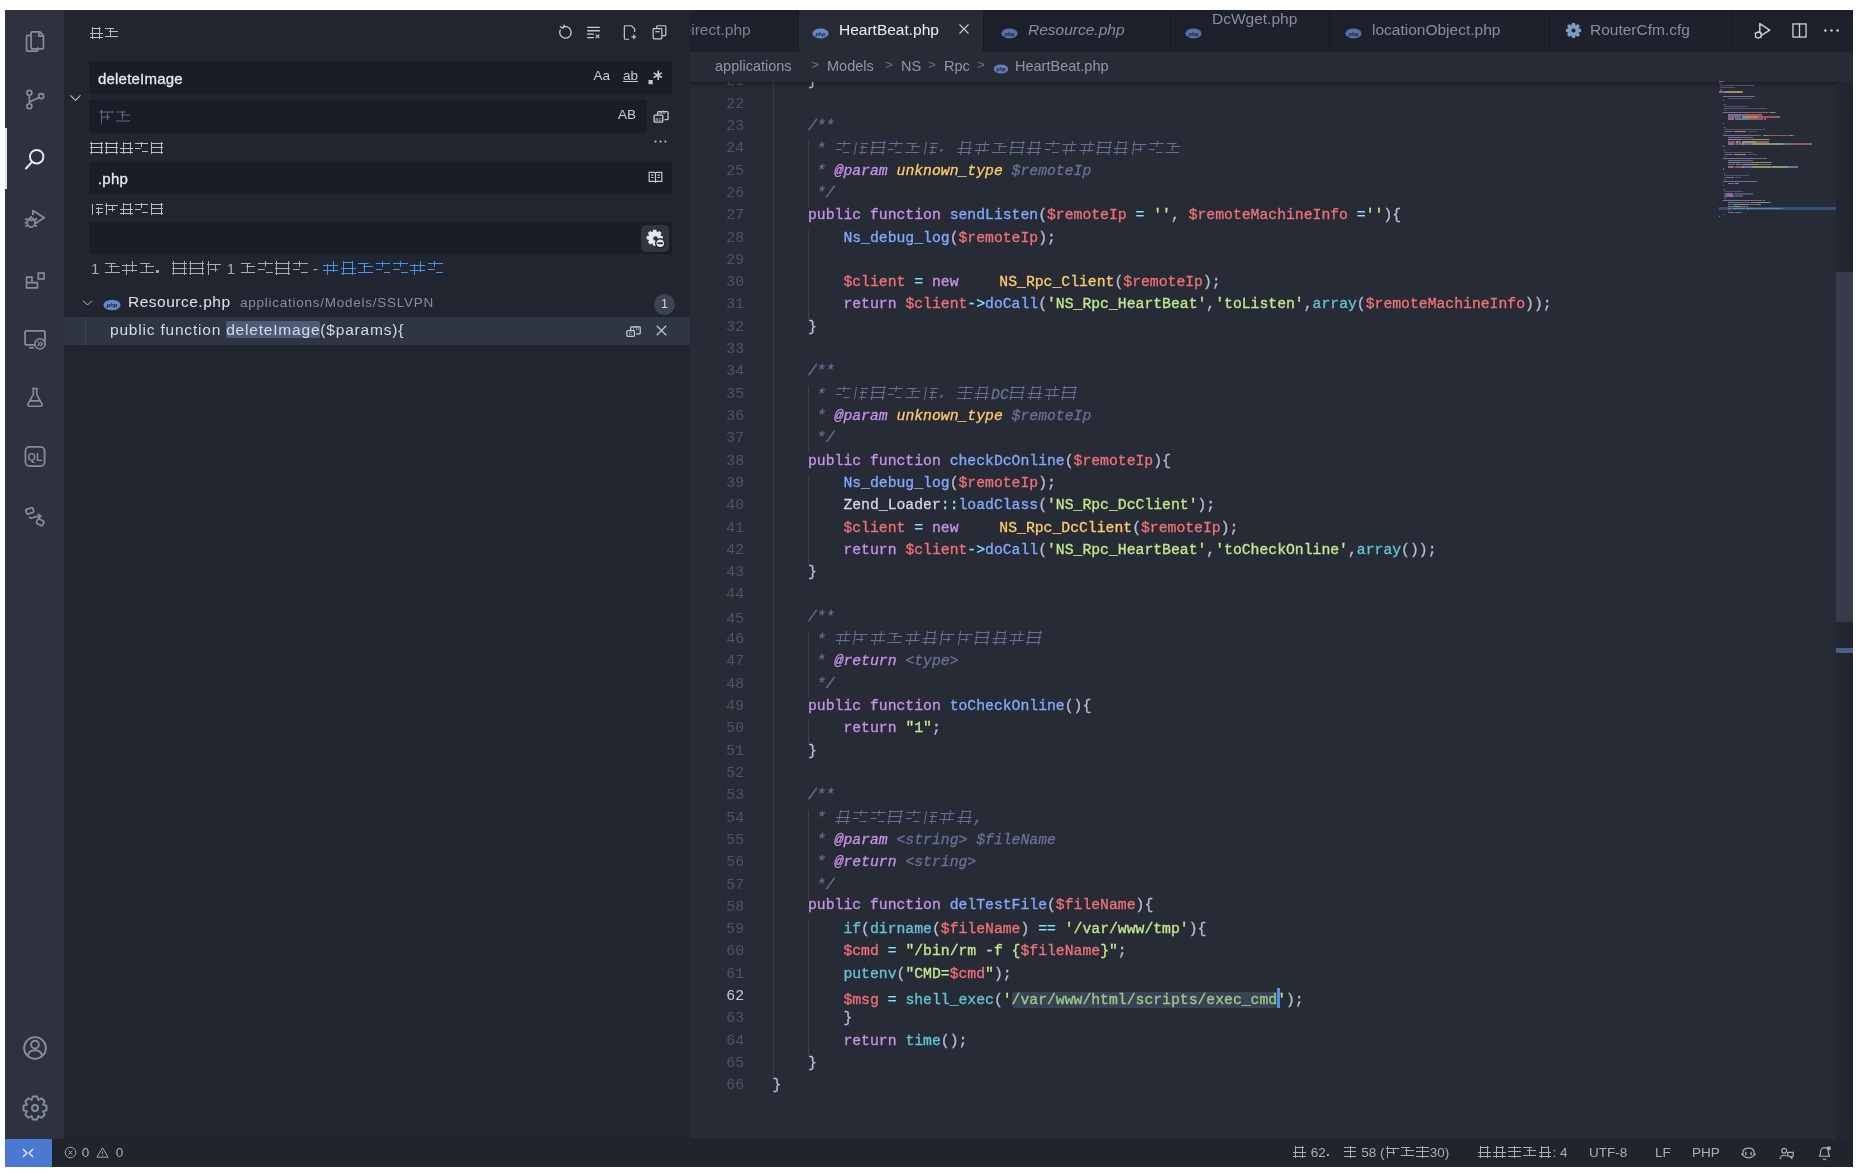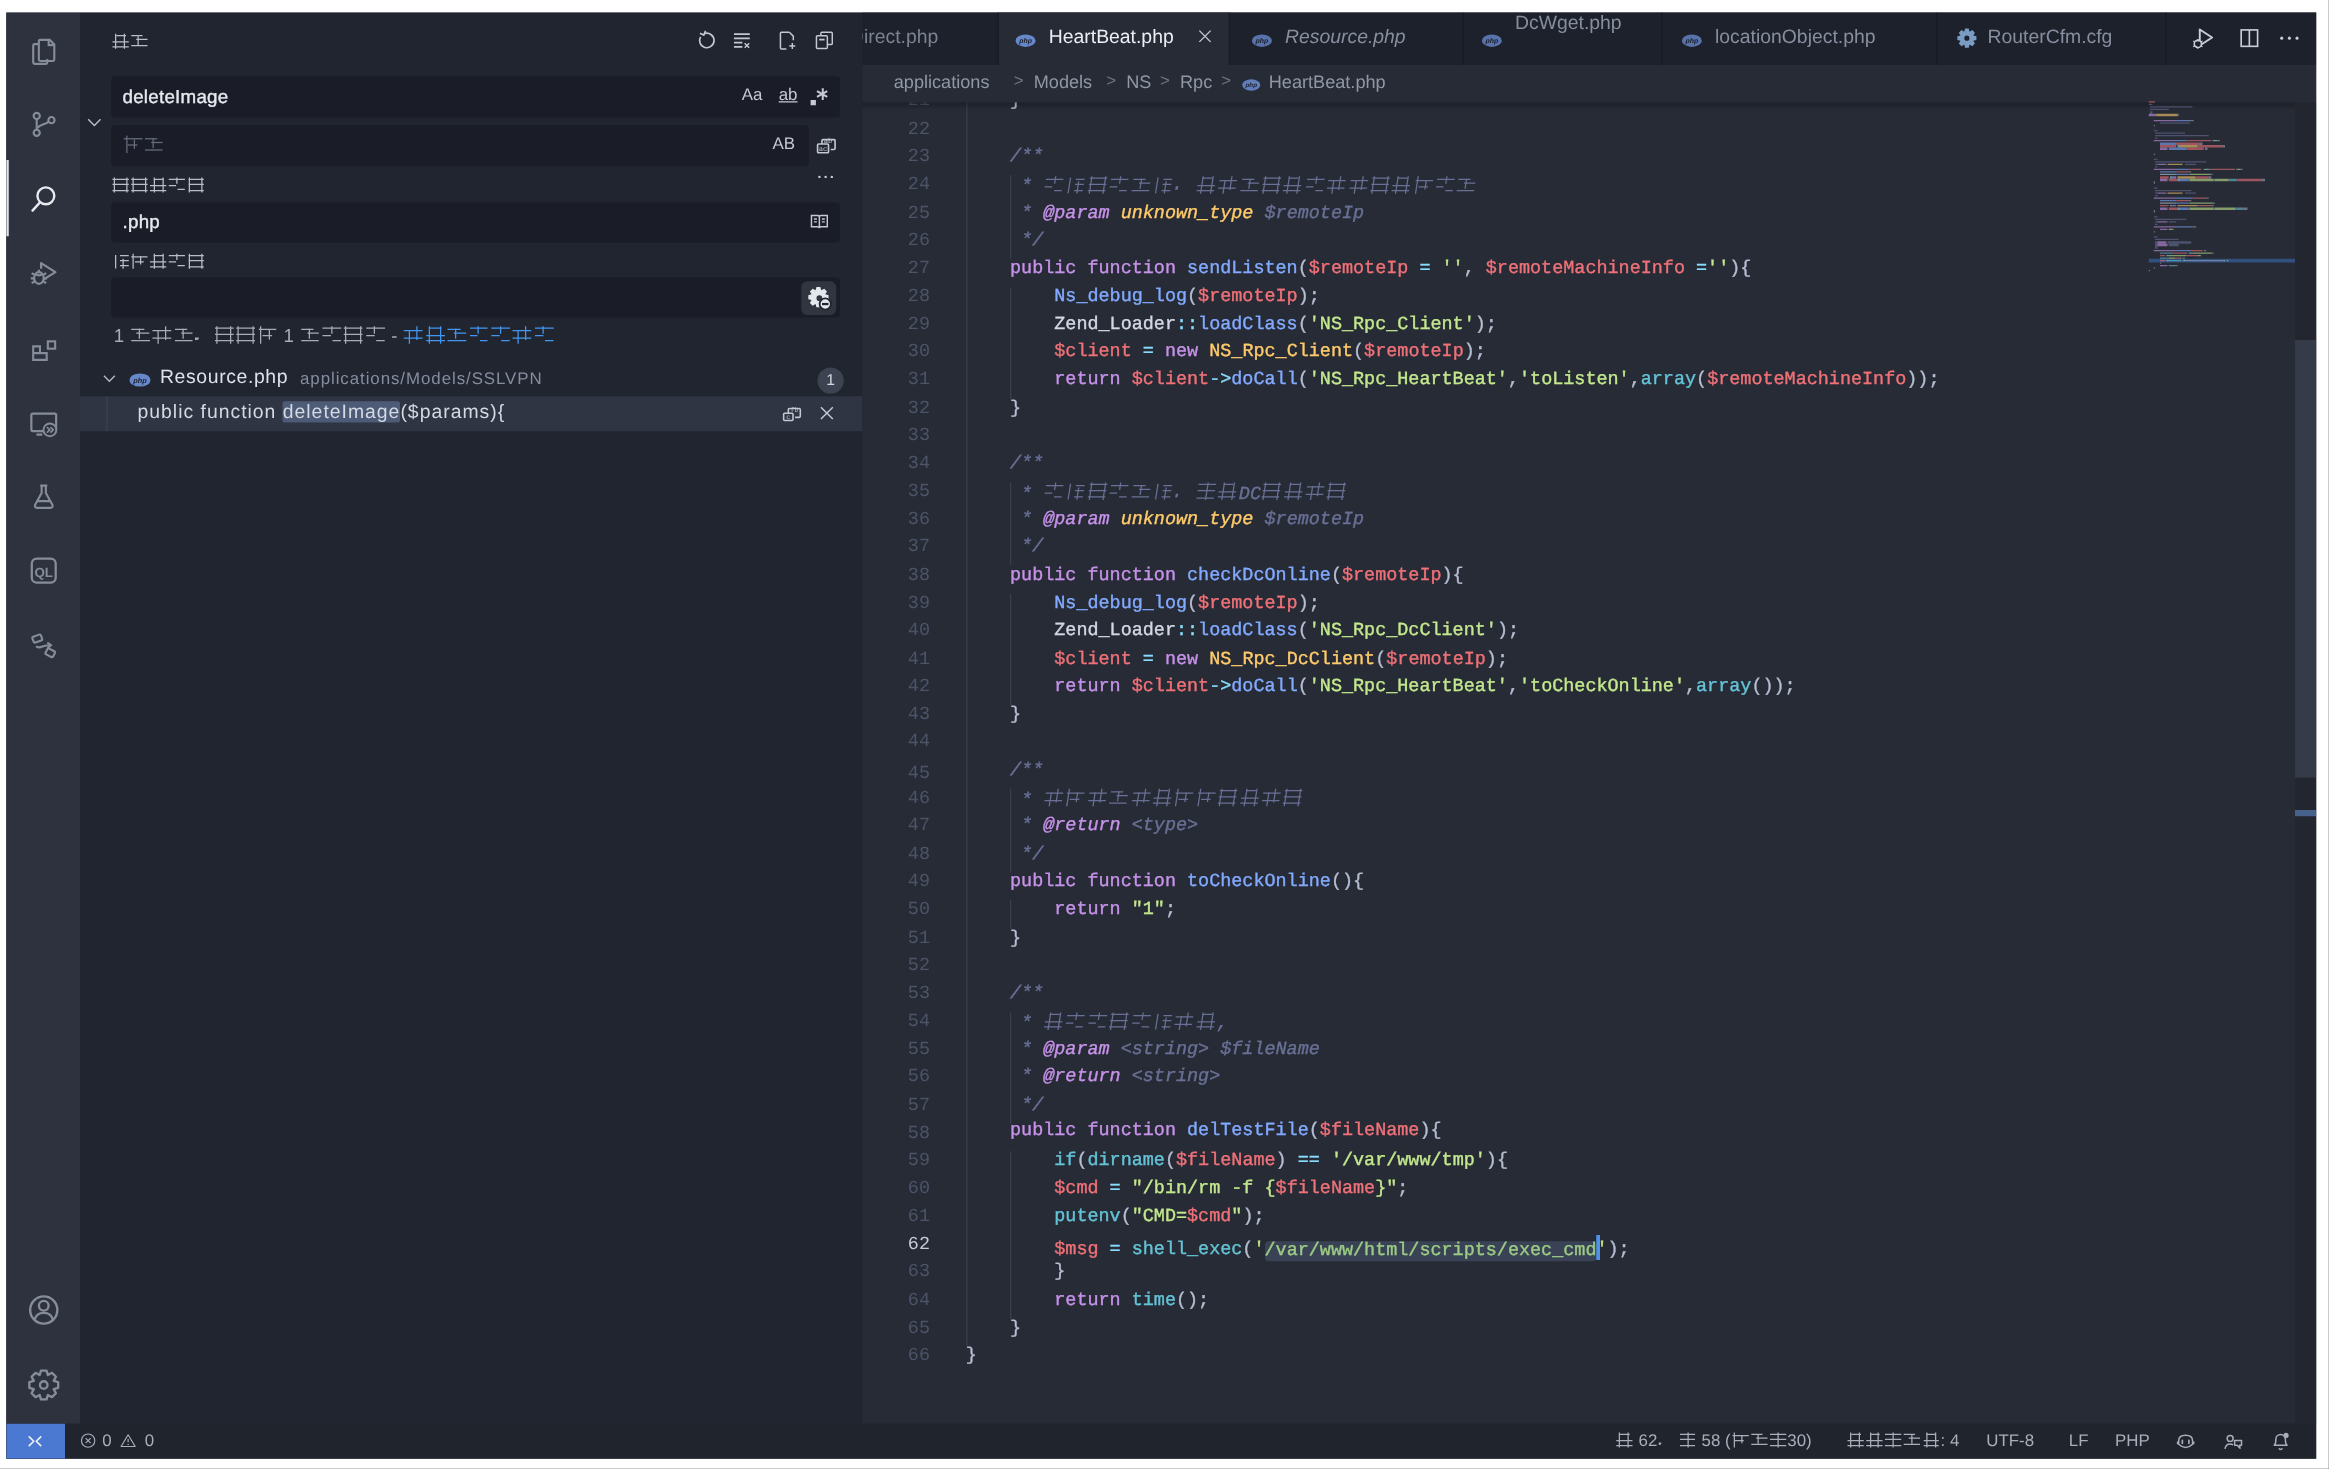--- a/index.html
+++ b/index.html
@@ -33,21 +33,21 @@
 #bread { position:absolute; left:0; top:42px; width:1163px; height:30px; color:#9097a6; font-size:14.5px; }
 .bi { position:absolute; top:6px; }
 #codewrap { position:absolute; left:0; top:72px; width:1163px; height:1057px; overflow:hidden; }
 .gl { position:absolute; left:10px; width:44px; height:22.31px; line-height:22.31px;
   text-align:right; color:#4d5468; font:14.75px "Liberation Mono", monospace; }
 .cl { color:#c6ccdc; }
 .cline { position:absolute; left:82.6px; height:22.31px; line-height:22.31px;
   font:14.75px "Liberation Mono", monospace; white-space:pre; color:#b6bed2; -webkit-text-stroke:0.3px; }
 .ig { position:absolute; width:1px; background:#3a3f4d; }
 .k { color:#c792ea; } .f { color:#82aaff; } .v { color:#f07178; } .s { color:#c3e88d; }
-.c { color:#ffcb6b; } .o { color:#89ddff; } .b { color:#64c3d6; } .p { color:#b6bed2; } .d { color:#b6bed2; }
+.c { color:#ffcb6b;margin-left:32px; } .o { color:#89ddff; } .b { color:#64c3d6; } .p { color:#b6bed2; } .d { color:#b6bed2; }
 .d2 { color:#d3d8e6; }
 .m { color:#697095; font-style:italic; }
 .mk { color:#c792ea; font-style:italic; } .mt { color:#ffcb6b; font-style:italic; }
 .sel { color:#9ccb85; background:#3a4356; border-radius:3px; }
 .cur { display:inline-block; width:3px; height:20px; background:#4f93e8; vertical-align:-4.5px; margin-right:-3px; }
 
 #mmap { position:absolute; left:1029px; top:0; width:117px; height:1057px; filter:blur(0.45px); }
 .mml { position:absolute; left:0; width:117px; height:1.25px; }
 .mml i { position:absolute; top:0; height:1.25px; opacity:.6; }
 .mmsel { position:absolute; left:0; width:117px; height:2.6px; background:#31507e; }
@@ -367,21 +367,20 @@
         <div class="gl" style="top:972.9px">65</div>
         <div class="gl" style="top:995.2px">66</div>
         <div class="cline" style="top:-8.7px"><span class="p">    }</span></div>
         <div class="cline" style="top:13.6px"></div>
         <div class="cline" style="top:35.9px"><span class="m">    /**</span></div>
         <div class="cline" style="top:58.2px"><span class="m">     * <i class="cj p6 cc"></i><i class="cj p5 cc"></i><i class="cj p2 cc"></i><i class="cj p6 cc"></i><i class="cj p8 cc"></i><i class="cj p5 cc"></i><i class="cjc cc"></i><i class="cj p7 cc"></i><i class="cj p4 cc"></i><i class="cj p8 cc"></i><i class="cj p2 cc"></i><i class="cj p7 cc"></i><i class="cj p6 cc"></i><i class="cj p4 cc"></i><i class="cj p4 cc"></i><i class="cj p2 cc"></i><i class="cj p7 cc"></i><i class="cj p3 cc"></i><i class="cj p6 cc"></i><i class="cj p8 cc"></i></span></div>
         <div class="cline" style="top:80.5px"><span class="m">     * </span><span class="mk">@param</span><span class="m"> </span><span class="mt">unknown_type</span><span class="m"> $remoteIp</span></div>
         <div class="cline" style="top:102.8px"><span class="m">     */</span></div>
         <div class="cline" style="top:125.2px"><span class="k">    public function </span><span class="f">sendListen</span><span class="p">(</span><span class="v">$remoteIp</span><span class="o"> = </span><span class="s">''</span><span class="p">, </span><span class="v">$remoteMachineInfo</span><span class="o"> =</span><span class="s">''</span><span class="p">){</span></div>
         <div class="cline" style="top:147.5px"><span class="d">        </span><span class="f">Ns_debug_log</span><span class="p">(</span><span class="v">$remoteIp</span><span class="p">);</span></div>
-        <div class="cline" style="top:169.8px"><span class="d">        </span><span class="d2">Zend_Loader</span><span class="o">::</span><span class="f">loadClass</span><span class="p">(</span><span class="s">'NS_Rpc_Client'</span><span class="p">);</span></div>
         <div class="cline" style="top:192.1px"><span class="d">        </span><span class="v">$client</span><span class="o"> = </span><span class="k">new</span><span class="d"> </span><span class="c">NS_Rpc_Client</span><span class="p">(</span><span class="v">$remoteIp</span><span class="p">);</span></div>
         <div class="cline" style="top:214.4px"><span class="k">        return</span><span class="d"> </span><span class="v">$client</span><span class="o">-&gt;</span><span class="f">doCall</span><span class="p">(</span><span class="s">'NS_Rpc_HeartBeat'</span><span class="p">,</span><span class="s">'toListen'</span><span class="p">,</span><span class="b">array</span><span class="p">(</span><span class="v">$remoteMachineInfo</span><span class="p">));</span></div>
         <div class="cline" style="top:236.7px"><span class="p">    }</span></div>
         <div class="cline" style="top:259.0px"></div>
         <div class="cline" style="top:281.3px"><span class="m">    /**</span></div>
         <div class="cline" style="top:303.6px"><span class="m">     * <i class="cj p6 cc"></i><i class="cj p5 cc"></i><i class="cj p2 cc"></i><i class="cj p6 cc"></i><i class="cj p8 cc"></i><i class="cj p5 cc"></i><i class="cjc cc"></i><i class="cj p1 cc"></i><i class="cj p7 cc"></i>DC<i class="cj p2 cc"></i><i class="cj p7 cc"></i><i class="cj p4 cc"></i><i class="cj p2 cc"></i></span></div>
         <div class="cline" style="top:325.9px"><span class="m">     * </span><span class="mk">@param</span><span class="m"> </span><span class="mt">unknown_type</span><span class="m"> $remoteIp</span></div>
         <div class="cline" style="top:348.3px"><span class="m">     */</span></div>
         <div class="cline" style="top:370.6px"><span class="k">    public function </span><span class="f">checkDcOnline</span><span class="p">(</span><span class="v">$remoteIp</span><span class="p">){</span></div>
         <div class="cline" style="top:392.9px"><span class="d">        </span><span class="f">Ns_debug_log</span><span class="p">(</span><span class="v">$remoteIp</span><span class="p">);</span></div>

